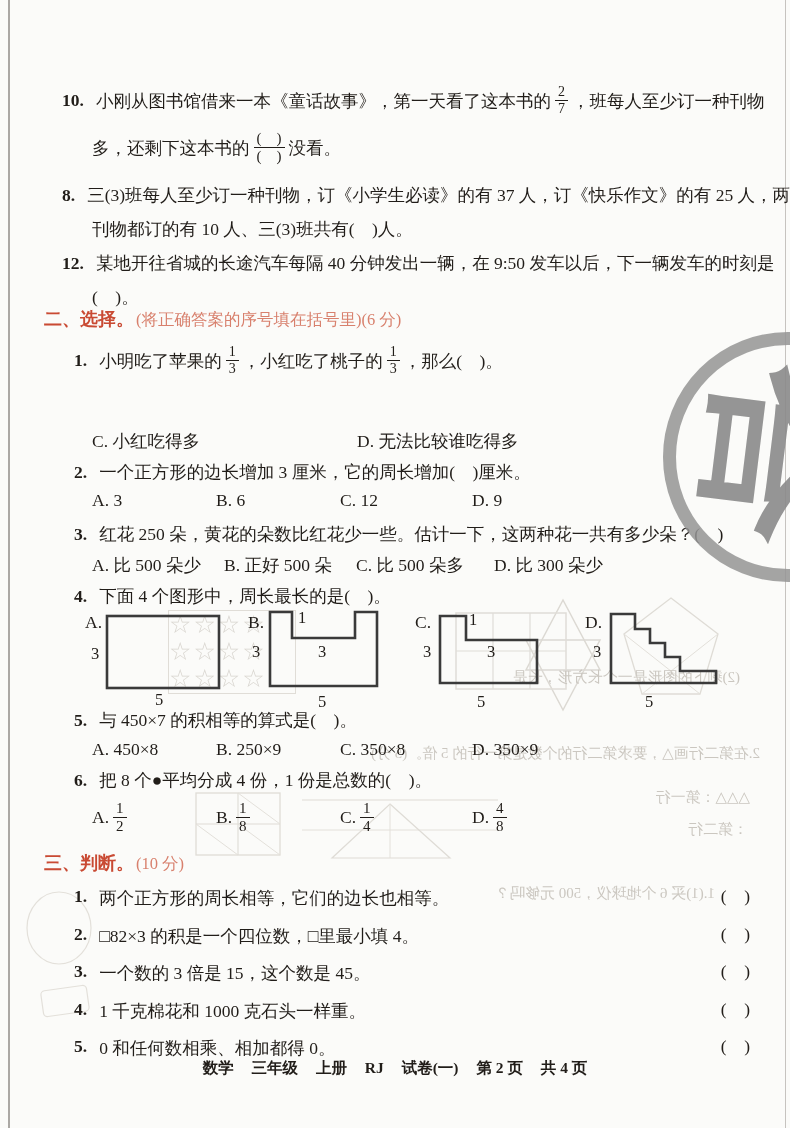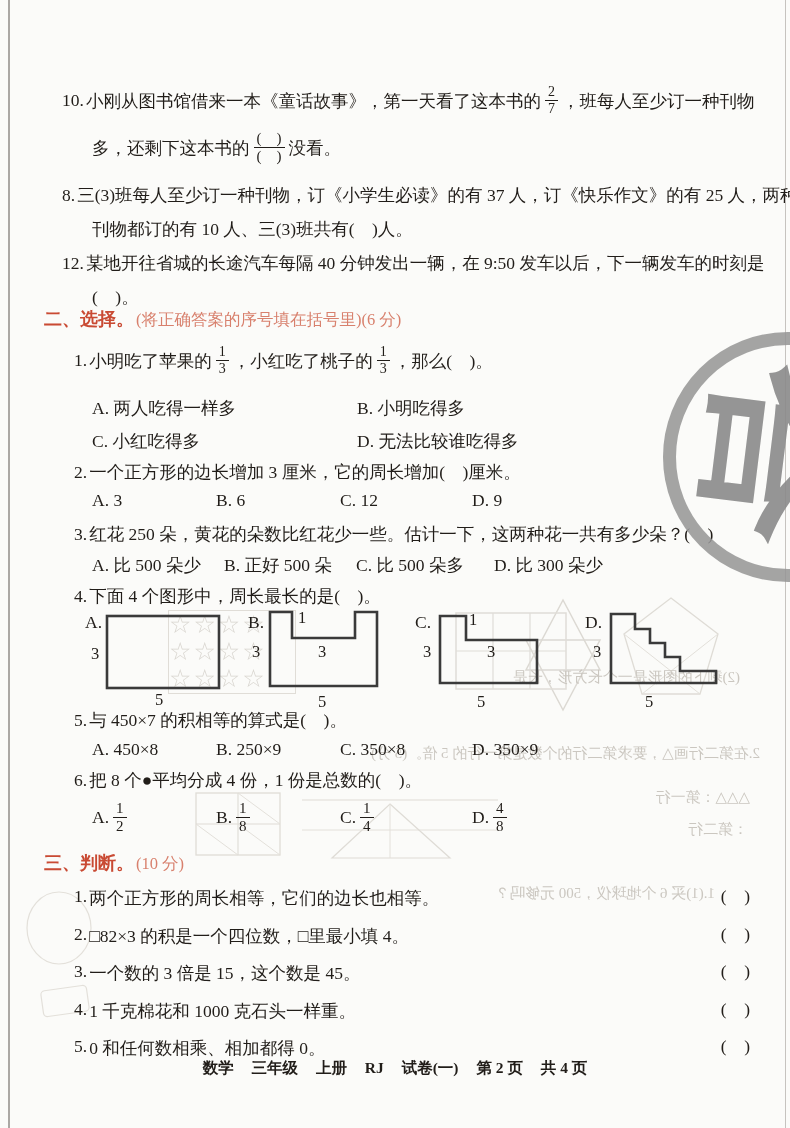--- a/index.html
+++ b/index.html
@@ -9,21 +9,21 @@
     background:#fbfbf9; overflow:hidden;
     font-family:"Liberation Serif","DejaVu Serif",serif;
     color:#211d19; font-size:17.5px;
   }
   .edge { position:absolute; top:0; bottom:0; width:1.5px; }
   .edge.left { left:8px; background:#aba8a4; }
   .edge.right { right:4px; background:#c6c3bf; }
 
   .line { position:absolute; left:62px; white-space:nowrap; display:flex; align-items:center; }
   .line.cont { left:92px; }
-  .qno { font-weight:normal; margin-right:2px; }
+  .qno { font-weight:bold; margin-right:12px; }
   .sec-head { position:absolute; left:44px; white-space:nowrap; font-size:18px; }
   .sec-num, .sec-title { font-weight:bold; color:#c94a33; }
   .sec-sub { color:#d8806d; font-size:16.5px; margin-left:2px; }
 
   .frac { display:inline-flex; flex-direction:column; align-items:center;
           font-size:14px; line-height:1.15; margin:0 4px; }
   .frac .den { border-top:1.5px solid #211d19; padding:0 3px; }
   .frac .num { padding:0 3px; }
   .frac.blank { font-size:15px; }
   .frac.big { font-size:15px; }
@@ -115,24 +115,20 @@
     <span class="frac">
         <span class="num">1</span>
         <span class="den">3</span>
       </span>
     <span>，小红吃了桃子的</span>
     <span class="frac">
         <span class="num">1</span>
         <span class="den">3</span>
       </span>
     <span>，那么(&nbsp;&nbsp;&nbsp;&nbsp;)。</span>
-  </div>
-  <div class="opt-grid2 z1" style="top:396px">
-    <span class="opt">A. 两人吃得一样多</span>
-    <span class="opt">B. 小明吃得多</span>
   </div>
   <div class="opt-grid2 z1" style="top:429px">
     <span class="opt">C. 小红吃得多</span>
     <span class="opt">D. 无法比较谁吃得多</span>
   </div>
 
   <div class="line z1" style="top:460px; left:74px">
     <span class="qno">2.</span>
     <span>一个正方形的边长增加 3 厘米，它的周长增加(&nbsp;&nbsp;&nbsp;&nbsp;)厘米。</span>
   </div>

